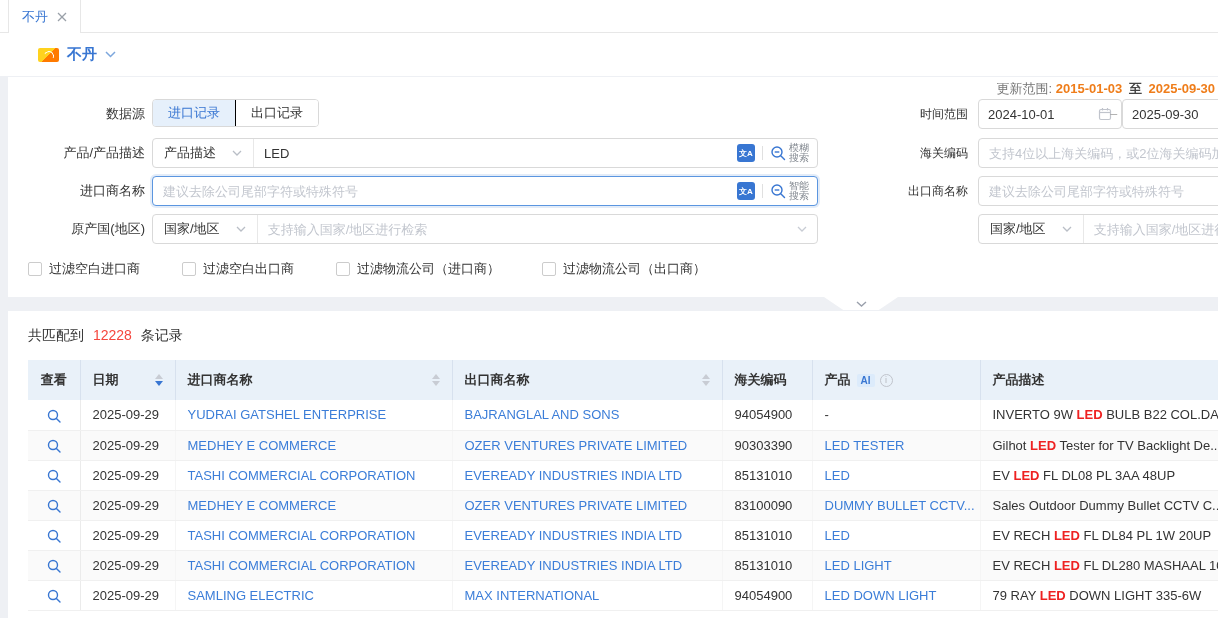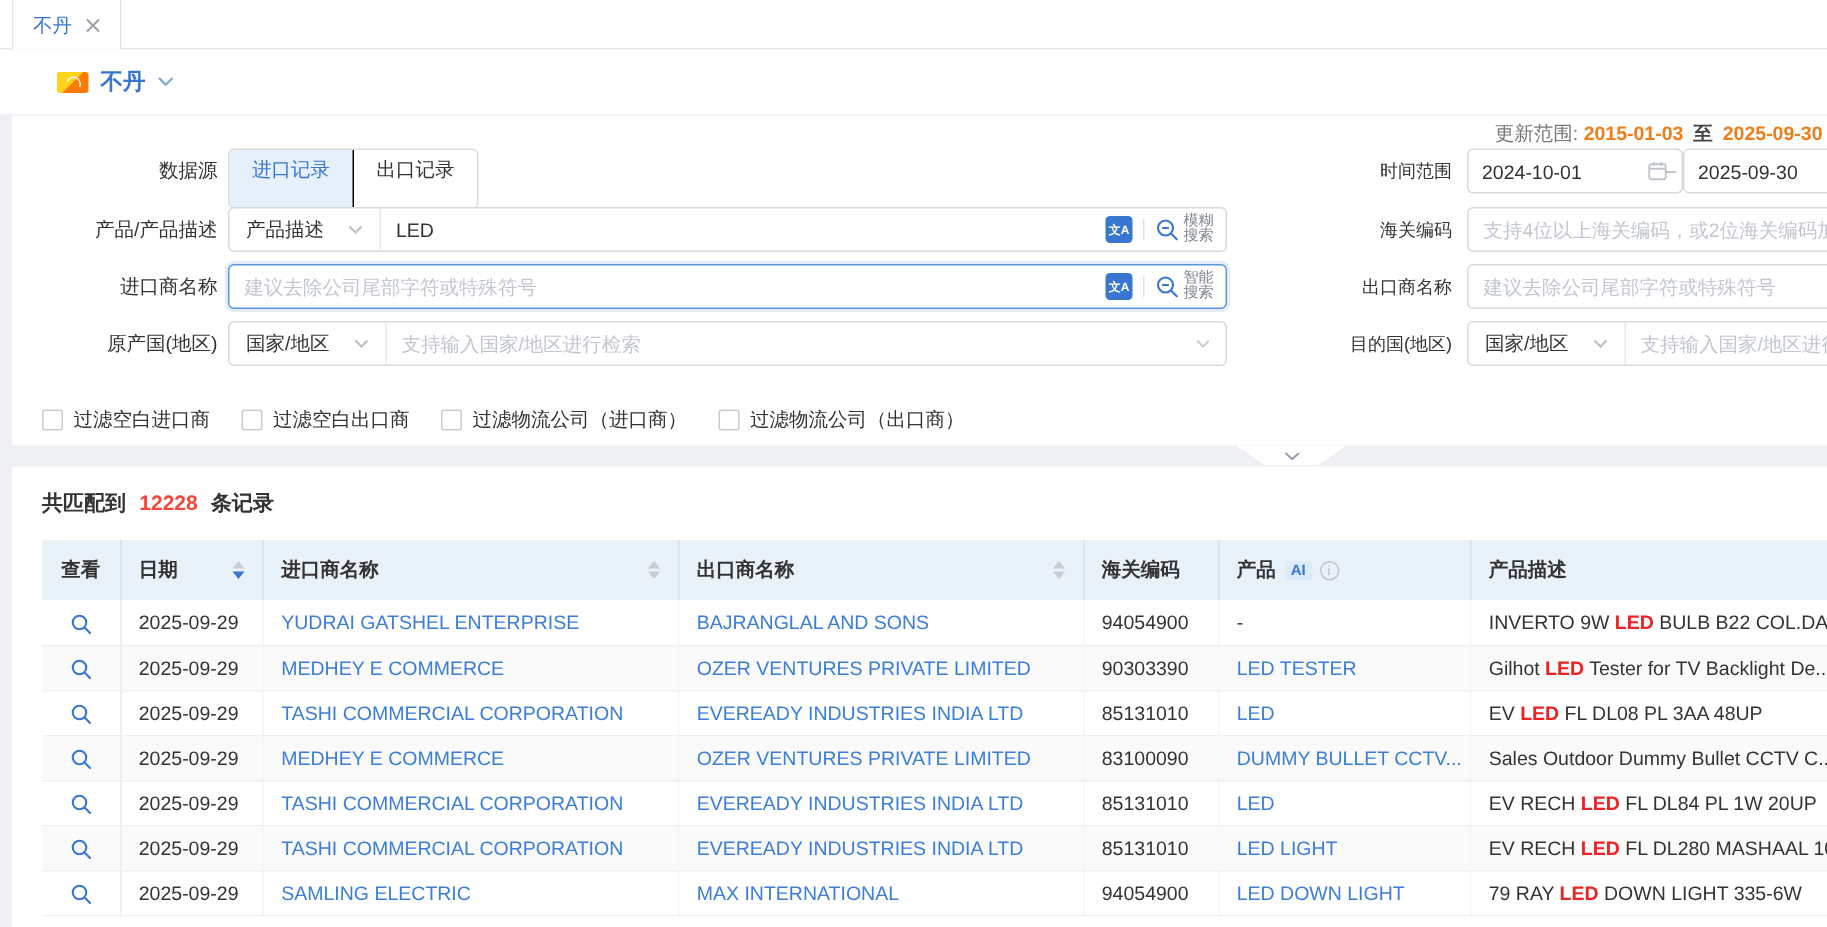--- a/index.html
+++ b/index.html
@@ -24,21 +24,21 @@
 
   
   .filter-panel { position:absolute; top:77px; left:8px; width:1210px; height:220px; background:#fff;padding-left:12px; }
   .flabel { position:absolute; left:0; width:137px; text-align:right; font-size:13px; color:#333; line-height:30px; white-space:nowrap; }
   .rlabel { position:absolute; left:840px; width:120px; text-align:right; font-size:12px; color:#333; line-height:30px; white-space:nowrap; }
 
   .update-range { position:absolute; top:3px; right:3px; font-size:13px; color:#777; white-space:nowrap; }
   .u-date { color:#ef7d1a; font-weight:bold; }
   .u-sep { color:#444; font-weight:bold; margin:0 3px; }
 
-  .seg { position:absolute; left:144px; top:22px; height:40px; display:flex; border:1px solid #d9d9d9; border-radius:4px; overflow:hidden; background:#fff; }
+  .seg { position:absolute; left:144px; top:22px; height:28px; display:flex; border:1px solid #d9d9d9; border-radius:4px; overflow:hidden; background:#fff; }
   .seg-btn { padding:0 15px; line-height:26px; font-size:13px; color:#333; background:#fff; cursor:pointer; white-space:nowrap; }
   .seg-btn.active { background:#e6f0fb; color:#3876d2; }
   .seg-btn + .seg-btn { border-left:1px solid #000000; }
 
   .group { position:absolute; left:144px; width:666px; height:30px; border:1px solid #d9d9d9; border-radius:4px; background:#fff;
            display:flex; align-items:center; }
   .group.focused { border-color:#5b96e0; box-shadow:0 0 0 2px rgba(59,118,208,0.14); }
   .gselect { display:flex; align-items:center; gap:16px; padding:0 11px; border-right:1px solid #e8e8e8; height:100%; font-size:13px; color:#333; cursor:pointer; white-space:nowrap; }
   .ginput { flex:1; min-width:0; border:none; outline:none; padding:0 10px; font-size:13px; color:#333; background:transparent; height:100%; font-family:inherit; }
   .ginput::placeholder { color:#c2c6ce; }
@@ -55,30 +55,30 @@
             font-size:13px; color:#333; outline:none; font-family:inherit; background:#fff; }
   .rinput::placeholder { color:#c2c6ce; }
   .rgroup { position:absolute; left:970px; width:300px; height:30px; border:1px solid #d9d9d9; border-radius:4px; background:#fff;
             display:flex; align-items:center; }
 
   .date-box { position:absolute; top:22px; height:30px; border:1px solid #d9d9d9; border-radius:4px; background:#fff;
               display:flex; align-items:center; padding:0 9px; font-size:13px; color:#333; cursor:pointer; }
   .date-box .cal { margin-left:auto; display:flex; align-items:center; }
   .date-dash { position:absolute; top:22px; left:1102px; line-height:30px; color:#aaa; font-size:13px; }
 
-  .checks { position:absolute; left:20px; top:183px; display:flex; gap:21px; align-items:center;margin-top:11px; }
+  .checks { position:absolute; left:20px; top:183px; display:flex; gap:42px; align-items:center; }
   .check-item { display:flex; align-items:center; gap:7px; font-size:13px; color:#333; cursor:pointer; white-space:nowrap; }
   .cbox { width:14px; height:14px; border:1px solid #ccc; border-radius:2px; background:#fff; flex:0 0 auto; }
 
   .collapse-tab { position:absolute; top:297px; left:824px; width:74px; height:13px; background:#fff;
                   clip-path:polygon(0 0,100% 0,74% 100%,26% 100%); display:flex; align-items:center; justify-content:center; cursor:pointer; }
 
   
   .results { position:absolute; top:311px; left:8px; width:1210px; height:307px; background:#fff; padding:16px 0 0 20px; overflow:hidden; }
-  .summary { font-size:14px; font-weight:bold; color:#333; }
+  .summary { font-size:14px; font-weight:normal; color:#333; }
   .summary .count { color:#f5463d; margin:0 5px; }
   .table-wrap { margin-top:15px; width:1190px; overflow:hidden; }
   table { border-collapse:collapse; table-layout:fixed; width:1252px; }
   thead th { height:40px; background:#e9f1f9; font-size:13px; color:#333; font-weight:bold; padding:0 12px; border-right:1px solid #d7e1ee;margin-top:16px; }
   thead th:last-child { border-right:none; }
   .th-wrap { display:flex; align-items:center; }
   .th-wrap.center { justify-content:center; }
   tbody td { height:30px; font-size:13px; color:#333; padding:0 12px; border-bottom:1px solid #f0f0f0; border-right:1px solid #f5f5f5;
              white-space:nowrap; overflow:hidden; }
   tbody td:last-child { border-right:none; }
@@ -211,21 +211,20 @@
           <polyline points="1,1 5,5 9,1" fill="none" stroke="#b9bec6" stroke-width="1.3"></polyline>
         </svg>
     </div>
     <input class="ginput" type="text" placeholder="支持输入国家/地区进行检索" style="">
     <span class="gchevron">
       <svg width="10" height="6" viewBox="0 0 10 6">
           <polyline points="1,1 5,5 9,1" fill="none" stroke="#c8ccd4" stroke-width="1.3"></polyline>
         </svg>
     </span>
   </div>
-  <div class="rlabel" style="top:137px;">目的国(地区)</div>
   <div class="rgroup" style="top:137px;">
     <div class="gselect">
       <span>国家/地区</span>
       <svg width="10" height="6" viewBox="0 0 10 6">
           <polyline points="1,1 5,5 9,1" fill="none" stroke="#b9bec6" stroke-width="1.3"></polyline>
         </svg>
     </div>
     <input class="ginput" type="text" placeholder="支持输入国家/地区进行检索" style="">
   </div>
 

